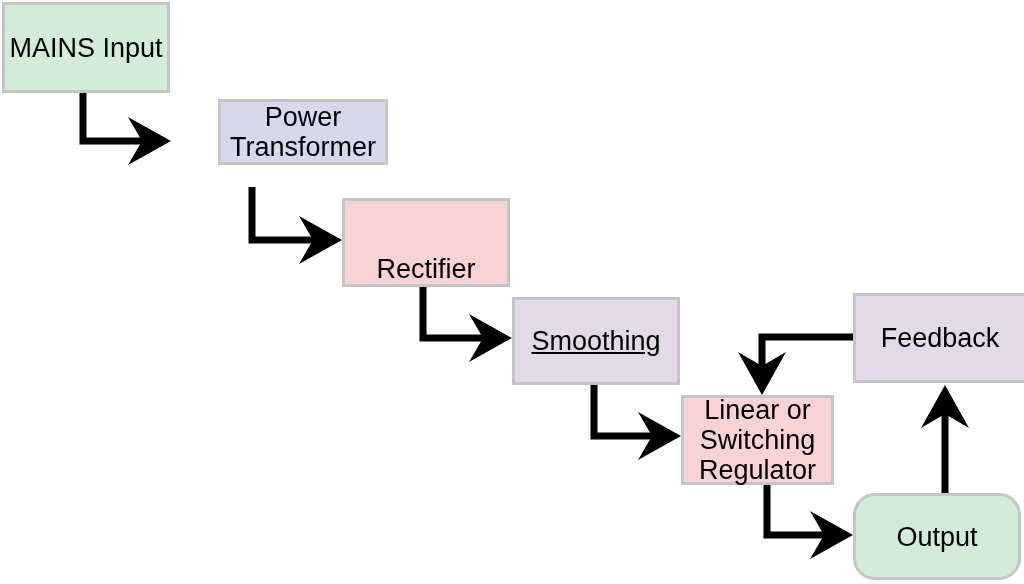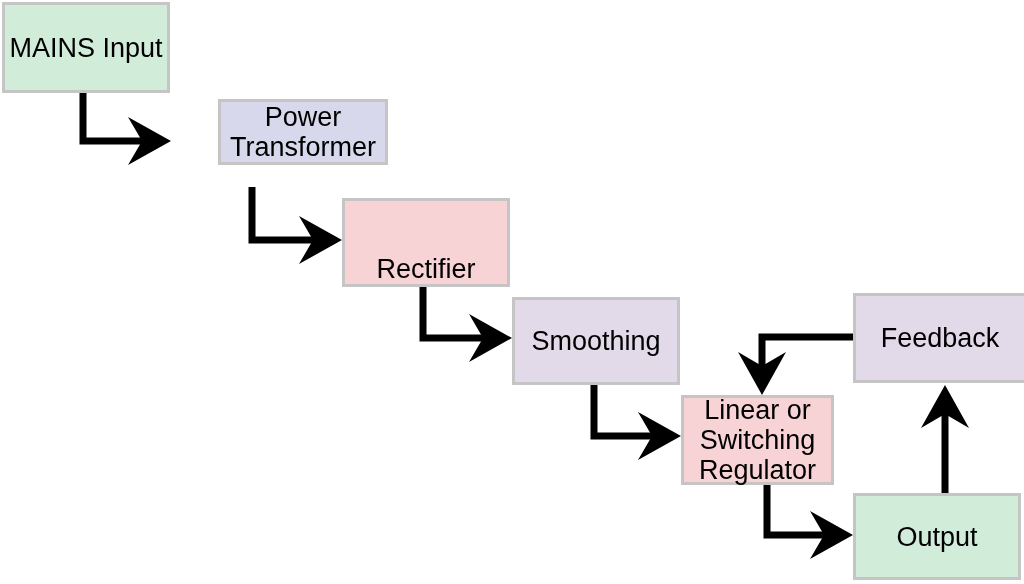--- a/index.html
+++ b/index.html
@@ -67,28 +67,28 @@
       <div class="node" style="left: 2px; top: 2px; width: 168px; height: 91px; background: rgb(210, 236, 218); border-color: rgb(197, 197, 197);">
         <span class="node-label">MAINS Input</span>
       </div>
       <div class="node" style="left: 171px; top: 99px; width: 170px; height: 66px; background: rgb(216, 216, 237); border-color: rgb(197, 197, 197); margin-left: 47px;">
         <span class="node-label">Power
 Transformer</span>
       </div>
       <div class="node" style="left: 342px; top: 198px; width: 168px; height: 89px; background: rgb(248, 211, 214); border-color: rgb(197, 197, 197); align-items: flex-end;">
         <span class="node-label">Rectifier</span>
       </div>
-      <div class="node" style="left: 512px; top: 297px; width: 168px; height: 88px; background: rgb(226, 217, 233); border-color: rgb(197, 197, 197);">
+      <div class="node" style="left: 512px; top: 297px; width: 168px; height: 88px; background: rgb(226, 217, 233); border-color: rgb(197, 197, 197); text-decoration: underline;">
         <span class="node-label">Smoothing</span>
       </div>
       <div class="node" style="left: 681px; top: 395px; width: 153px; height: 90px; background: rgb(248, 211, 214); border-color: rgb(197, 197, 197);">
         <span class="node-label">Linear or
 Switching
 Regulator</span>
       </div>
-      <div class="node" style="left: 853px; top: 493px; width: 168px; height: 87px; background: rgb(210, 236, 218); border-color: rgb(197, 197, 197);">
+      <div class="node" style="left: 853px; top: 493px; width: 168px; height: 87px; background: rgb(210, 236, 218); border-color: rgb(197, 197, 197); border-radius: 22px;">
         <span class="node-label">Output</span>
       </div>
       <div class="node" style="left: 853px; top: 293px; width: 174px; height: 90px; background: rgb(226, 217, 233); border-color: rgb(197, 197, 197);">
         <span class="node-label">Feedback</span>
       </div>
     </div>
 </div>
 
 </body></html>

